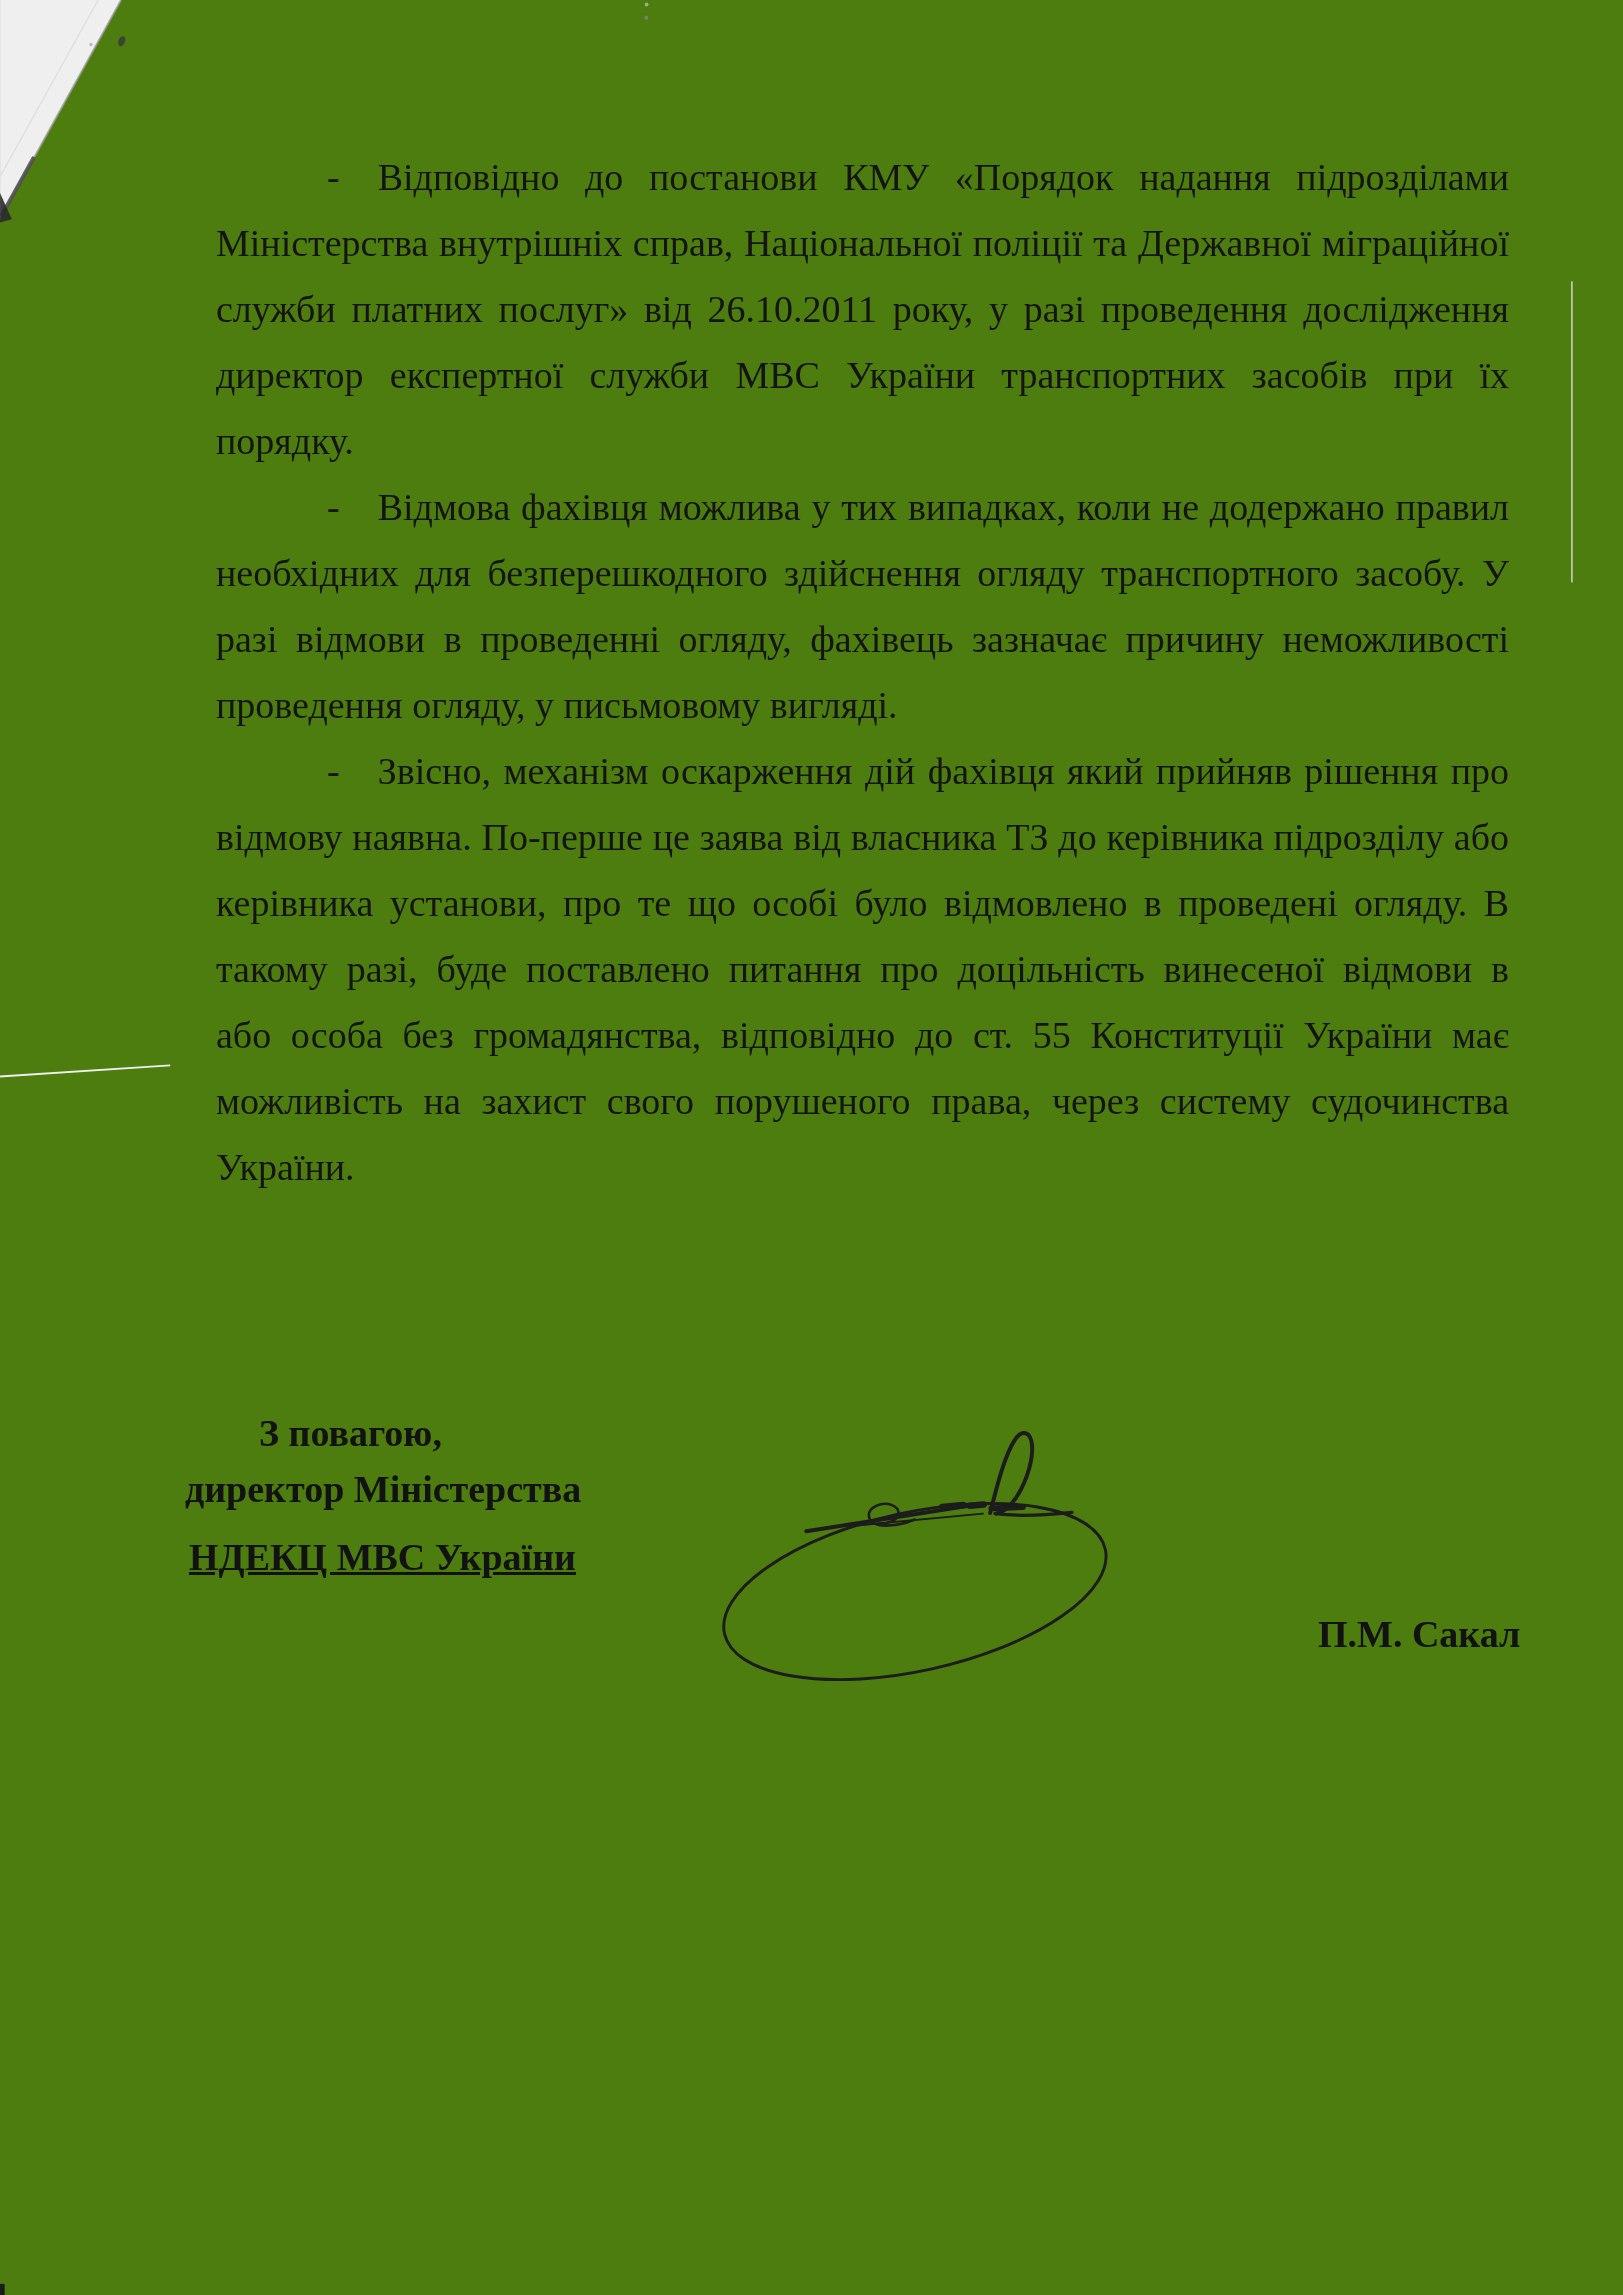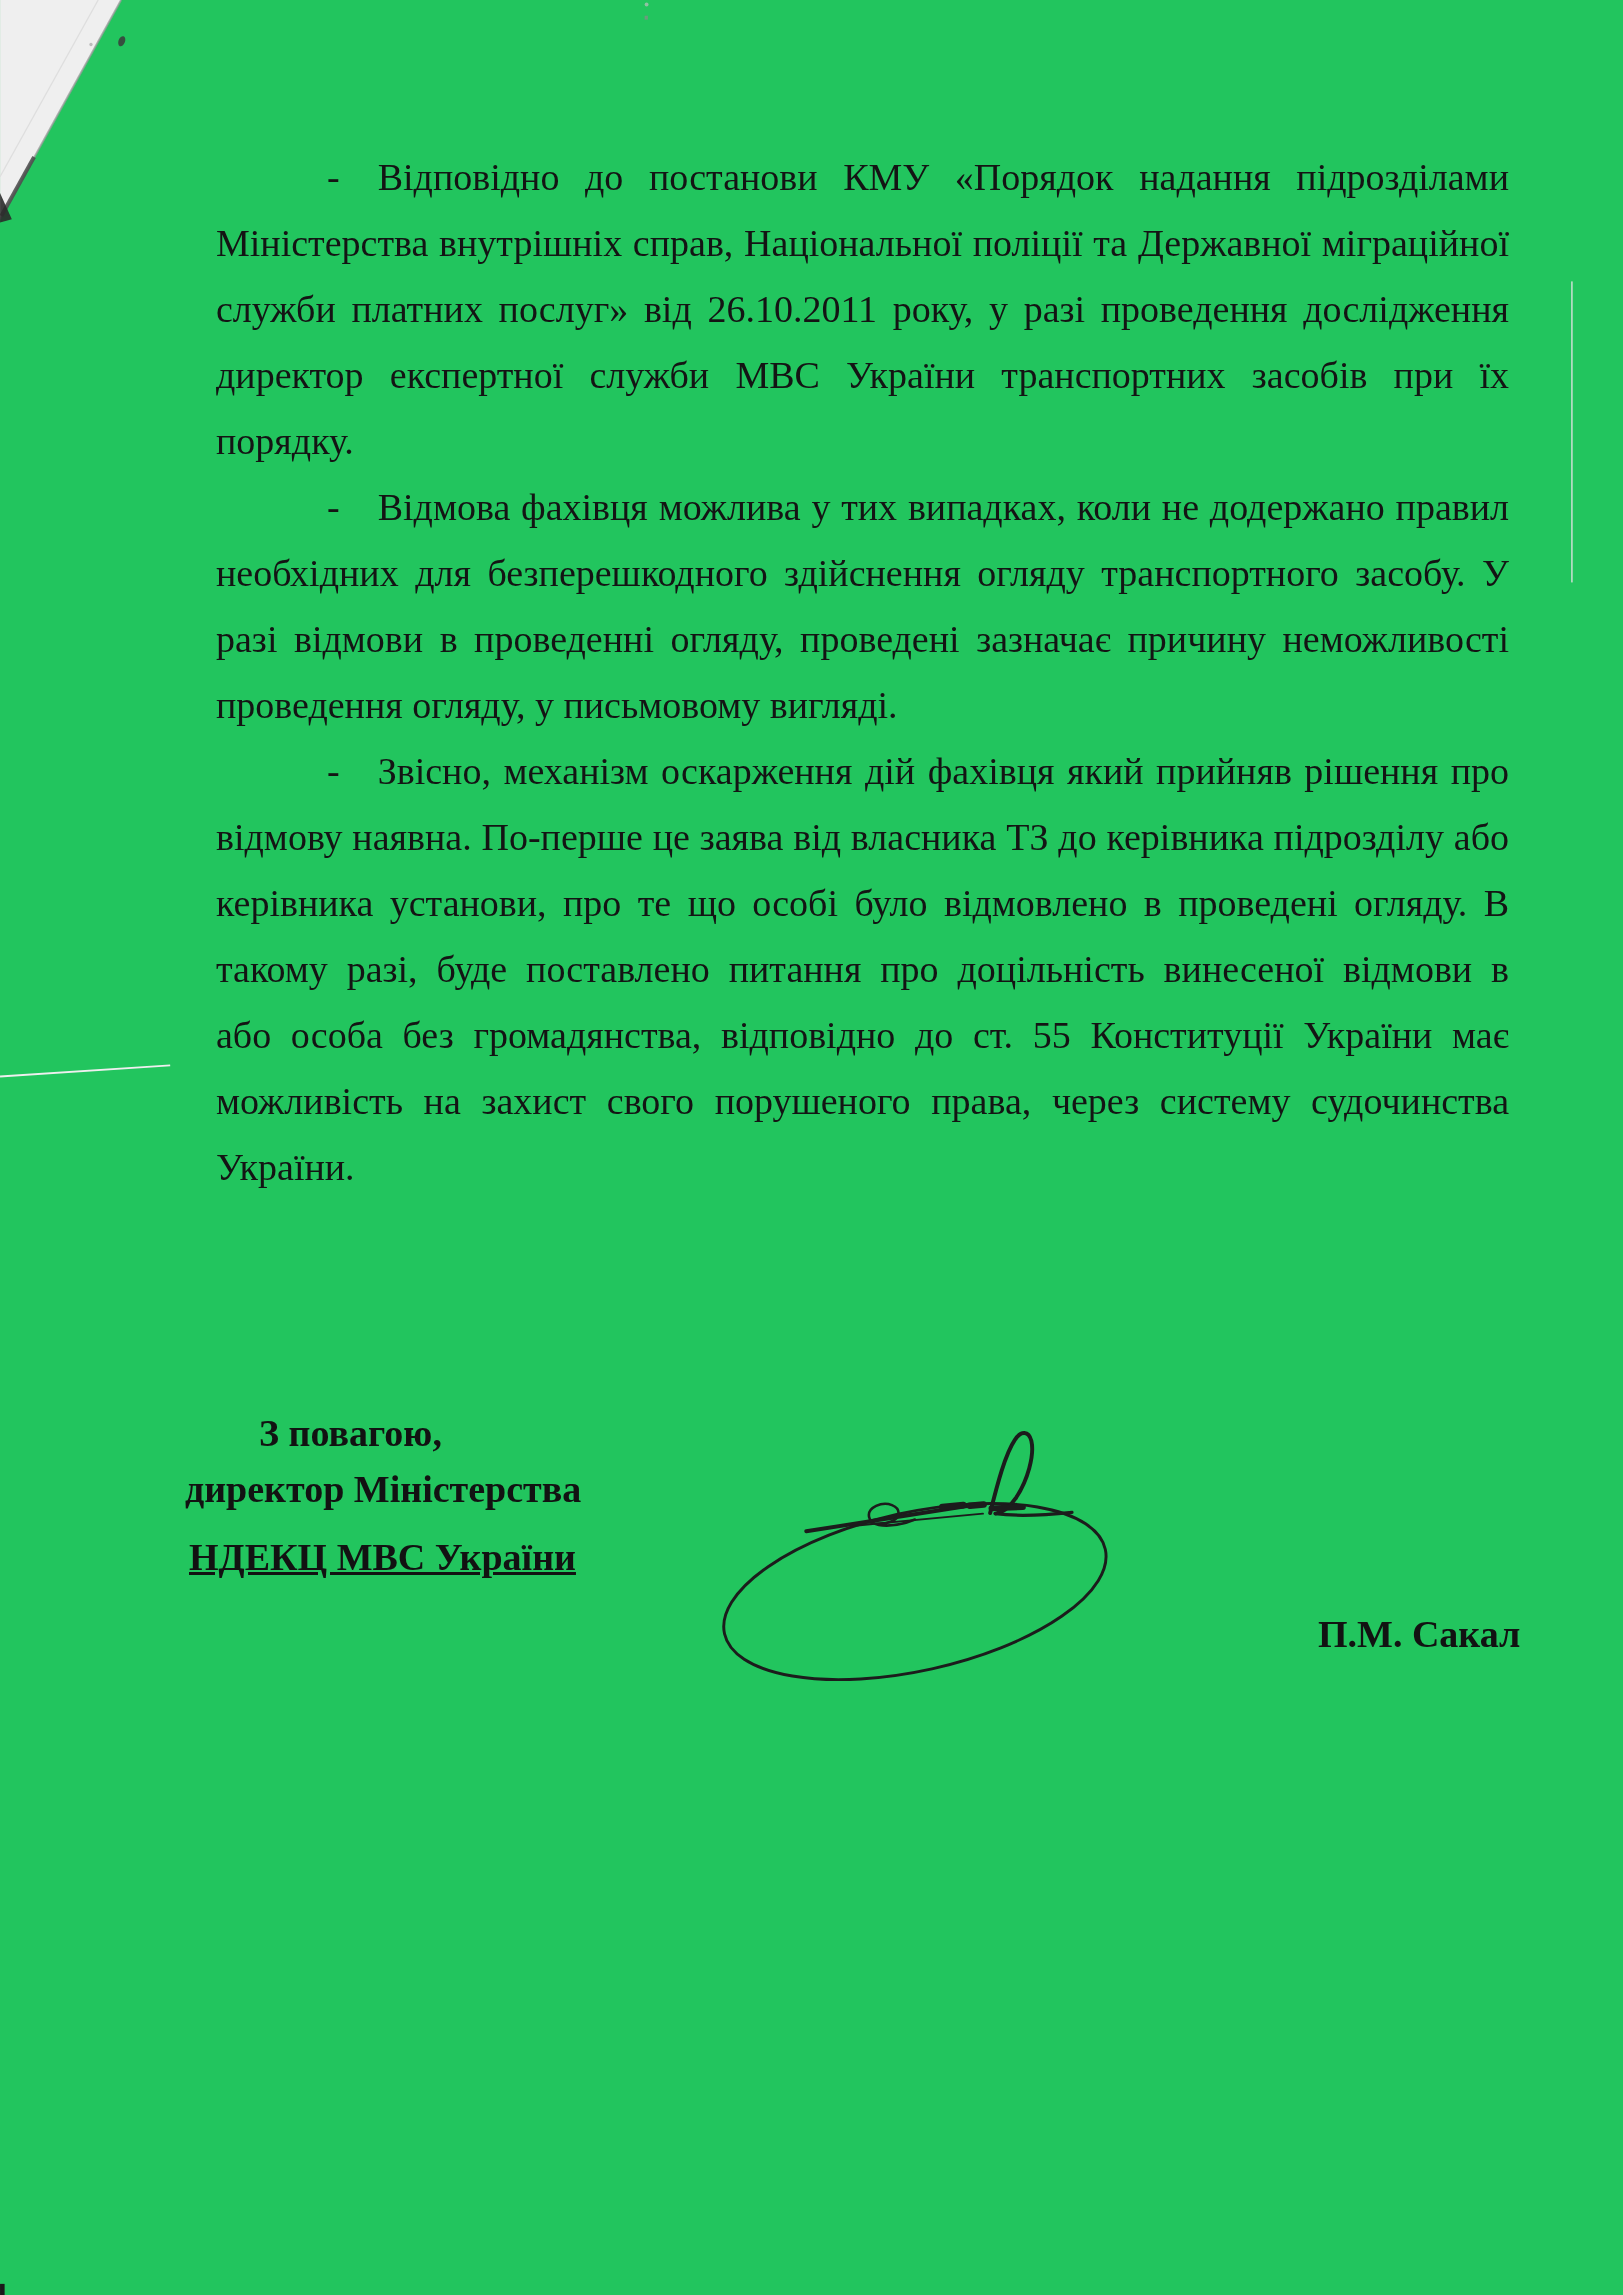--- a/index.html
+++ b/index.html
@@ -1,20 +1,20 @@
 <!DOCTYPE html>
 <html style="font-size:10.5px"><head>
 <meta charset="utf-8">
 <style>
   html,body{margin:0;padding:0;background:#ffffff;}
   .page{
     position:relative;
     width:1623px;
     height:2295px;
-    background:#22c55e;
+    background:#4d7c0f;
     overflow:hidden;
     font-family:"Liberation Serif","DejaVu Serif",serif;
     color:#141414;
   }
   
   .body-text{
     position:absolute;
     left:216px;
     top:144px;
     width:1293px;
@@ -62,21 +62,21 @@
 <div class="page">
 
   <div class="body-text" id="body-text">
       <div class="line justify indent">- Відповідно до постанови КМУ «Порядок надання підрозділами</div>
       <div class="line justify">Міністерства внутрішніх справ, Національної поліції та Державної міграційної</div>
       <div class="line justify">служби  платних послуг» від 26.10.2011 року, у  разі проведення дослідження</div>
       <div class="line justify">директор експертної служби МВС України транспортних засобів при їх</div>
       <div class="line left">порядку.</div>
       <div class="line justify indent">- Відмова фахівця можлива у тих випадках, коли не додержано правил</div>
       <div class="line justify">необхідних для безперешкодного здійснення огляду транспортного засобу. У</div>
-      <div class="line justify">разі відмови в проведенні огляду, проведені зазначає причину неможливості</div>
+      <div class="line justify">разі відмови в проведенні огляду, фахівець зазначає причину неможливості</div>
       <div class="line left">проведення огляду, у письмовому вигляді.</div>
       <div class="line justify indent">- Звісно, механізм оскарження дій фахівця який прийняв рішення про</div>
       <div class="line justify">відмову наявна. По-перше це заява від власника ТЗ до керівника підрозділу або</div>
       <div class="line justify">керівника установи, про те що особі було відмовлено в проведені огляду. В</div>
       <div class="line justify">такому разі, буде поставлено питання про доцільність винесеної відмови в</div>
       <div class="line justify">або особа без громадянства, відповідно до  ст. 55 Конституції України має</div>
       <div class="line justify">можливість на захист свого порушеного права, через систему судочинства</div>
       <div class="line left">України.</div>
     </div>
 

